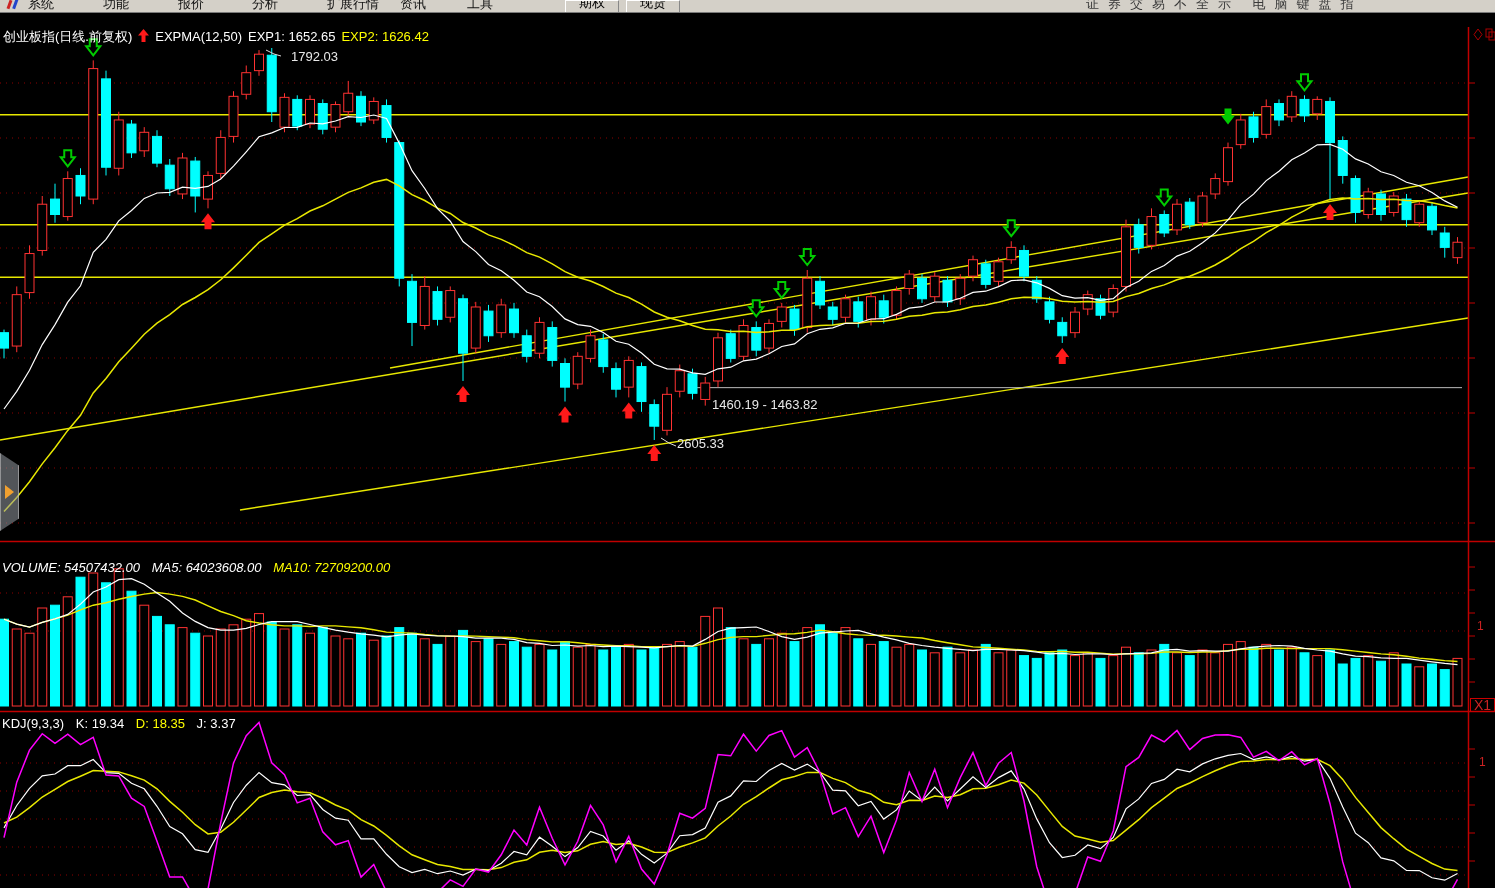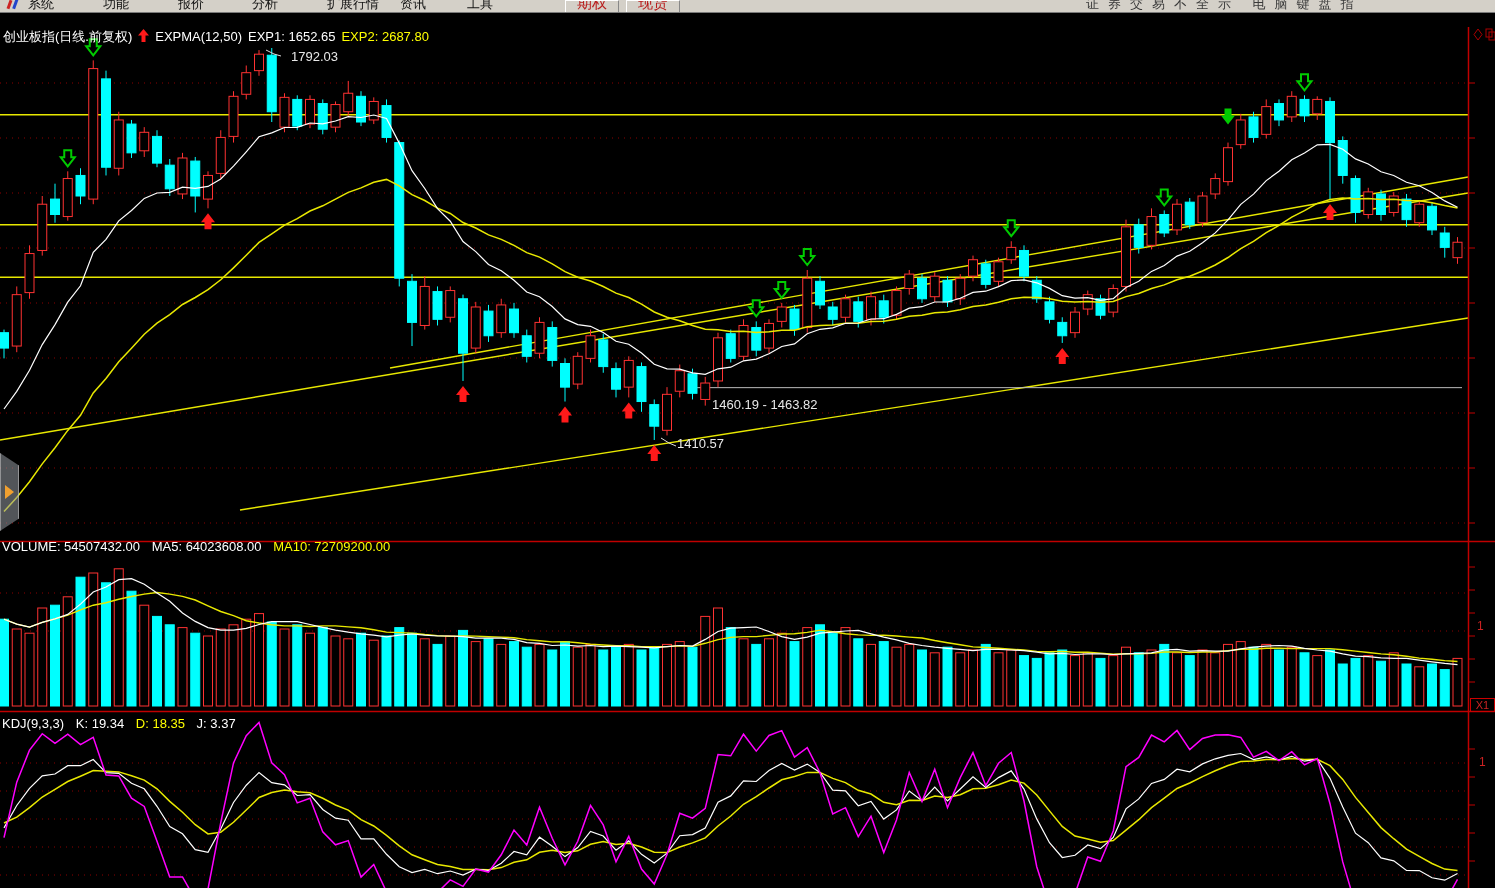--- a/index.html
+++ b/index.html
@@ -5,41 +5,41 @@
   html,body{margin:0;padding:0;background:#000;}
   body{width:1495px;height:888px;position:relative;overflow:hidden;
        font-family:"Liberation Sans","DejaVu Sans",sans-serif;}
   #chart{position:absolute;left:0;top:0;z-index:1;}
   
   #menubar{position:absolute;left:0;top:0;width:1495px;height:12px;background:#d4d0c8;
            border-bottom:1px solid #7a7a7a;z-index:6;overflow:hidden;}
   .menu-item{position:absolute;top:-5px;font-size:13px;color:#111;white-space:nowrap;}
   .menu-btn{position:absolute;top:0px;height:14px;width:52px;background:#d4d0c8;
             border:1px solid #888;border-top-color:#fff;border-left-color:#fff;
-            color:#b91c1c;font-size:15px;line-height:11px;text-align:center;overflow:hidden;}
+            color:#000000;font-size:13px;line-height:11px;text-align:center;overflow:hidden;}
   .menu-btn span{position:relative;top:-4px;}
   #menu-right{position:absolute;top:-5px;left:1086px;font-size:13px;color:#3a3a3a;
               letter-spacing:9px;white-space:nowrap;}
   #app-icon{position:absolute;left:8px;top:-2px;width:14px;height:12px;}
   #app-icon i{position:absolute;display:block;width:3px;background:#cc2222;}
   
   .ovl{position:absolute;z-index:3;font-size:13px;white-space:nowrap;}
   .w{color:#fff;} .y{color:#ffff00;} .m{color:#ffffff;} .dr{color:#cc2222;}
   #title-row{left:3px;top:28px;}
   #title-row span{margin-right:6px;}
-  #vol-row{left:2px;top:539px;}
+  #vol-row{left:2px;top:560px;font-style:italic;}
   #vol-row span{margin-right:8px;}
   #kdj-row{left:2px;top:716px;}
   #kdj-row span{margin-right:8px;text-align:right;}
   .price-label{color:#e8e8e8;}
   #lbl-high{left:283px;top:49px;margin-left:8px;}
   #lbl-gap{left:712px;top:397px;}
   #lbl-low{left:677px;top:436px;}
   #x1-box{left:1470px;top:698px;width:23px;height:12px;border:1px solid #cc0000;
-          color:#cc2222;font-size:11px;line-height:12px;text-align:center;}
+          color:#cc2222;font-size:14px;line-height:12px;text-align:center;}
   #vol-axis-num{left:1477px;top:619px;font-size:12px;}
   #kdj-axis-num{left:1479px;top:755px;font-size:12px;}
   
   #side-tab{position:absolute;left:0;top:453px;width:17px;height:76px;z-index:4;
             background:rgba(150,155,162,.55);border:1px solid rgba(210,210,210,.5);
             clip-path:polygon(0 0,100% 16%,100% 84%,0 100%);}
   #side-tab .tri{position:absolute;left:4px;top:31px;width:0;height:0;
                  border-left:9px solid #f0a030;border-top:7px solid transparent;
                  border-bottom:7px solid transparent;}
   .title-arrow{display:inline-block;position:relative;top:1px;}
@@ -482,26 +482,26 @@
     <line x1="1468" y1="833" x2="1475" y2="833" stroke="#c00000" stroke-width="1"></line>
     <line x1="1468" y1="861" x2="1475" y2="861" stroke="#c00000" stroke-width="1"></line>
     <polygon points="1478,29 1482,34.5 1478,40 1474,34.5" fill="none" stroke="#aa0000" stroke-width="1"></polygon>
     <rect x="1486" y="29" width="6" height="8" fill="none" stroke="#aa0000" stroke-width="1"></rect>
     <rect x="1489" y="32" width="6" height="8" fill="none" stroke="#aa0000" stroke-width="1"></rect>
   </svg>
 
 <div class="ovl" id="title-row">
   <span class="w">创业板指(日线.前复权)</span><span class="title-arrow"><svg width="11" height="13">
         <path d="M5.5 0 L11 6.5 L7.5 6.5 L7.5 13 L3.5 13 L3.5 6.5 L0 6.5 Z" fill="#ff1a1a"></path>
-      </svg></span><span class="w">EXPMA(12,50)</span><span class="w">EXP1: 1652.65</span><span class="y">EXP2: 2687.80</span>
+      </svg></span><span class="w">EXPMA(12,50)</span><span class="w">EXP1: 1652.65</span><span class="y">EXP2: 1626.42</span>
 </div>
 
 <div class="ovl price-label" id="lbl-high">1792.03</div>
 <div class="ovl price-label" id="lbl-gap">1460.19 - 1463.82</div>
-<div class="ovl price-label" id="lbl-low">1410.57</div>
+<div class="ovl price-label" id="lbl-low">2605.33</div>
 
 <div class="ovl" id="vol-row">
   <span class="w">VOLUME: 54507432.00</span>
   <span class="w">MA5: 64023608.00</span>
   <span class="y">MA10: 72709200.00</span>
 </div>
 <div class="ovl" id="x1-box">X1</div>
 <div class="ovl dr" id="vol-axis-num">1</div>
 
 <div class="ovl" id="kdj-row">

